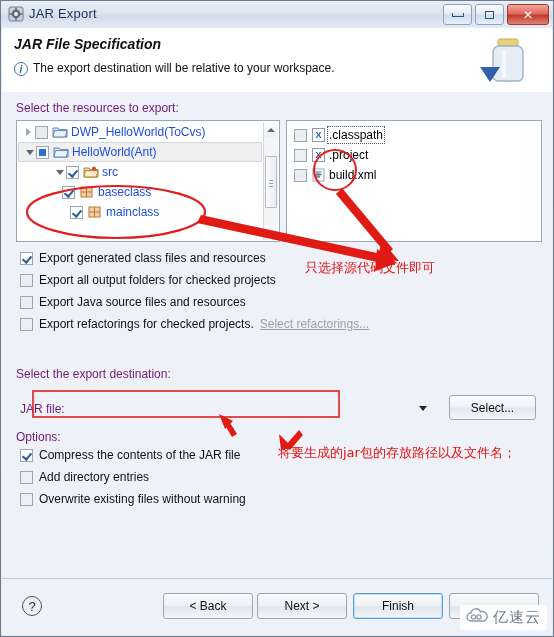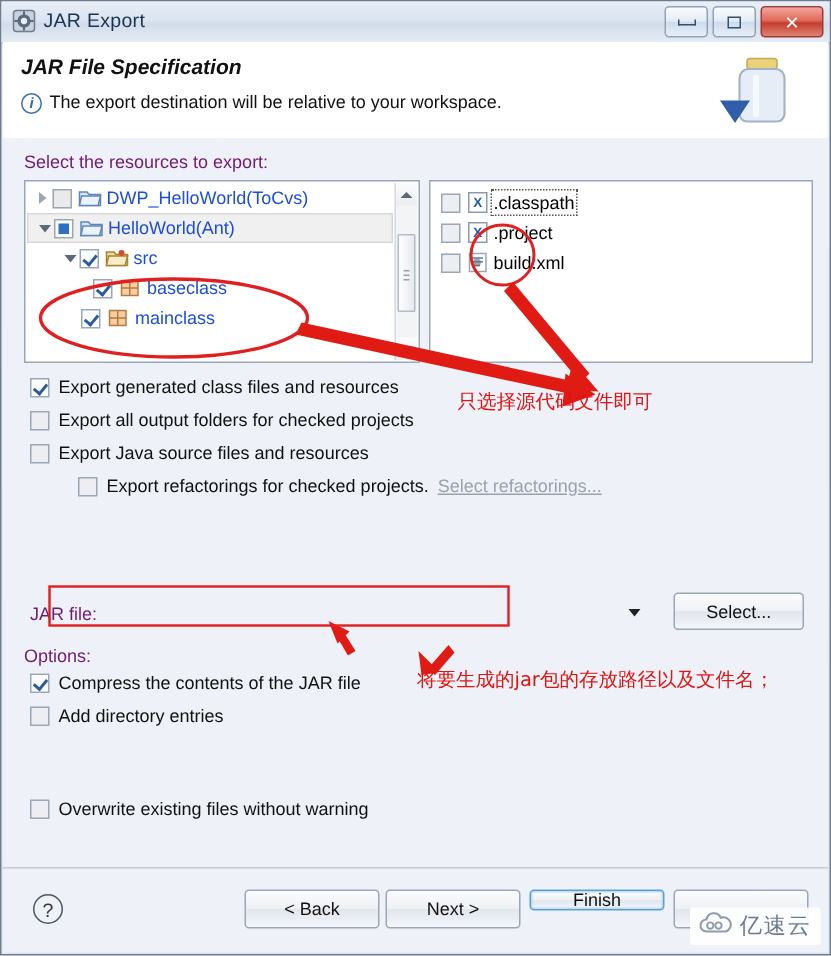--- a/index.html
+++ b/index.html
@@ -285,21 +285,21 @@
           <span class="cbx part"></span>
           <span class="ficon">
             <svg width="16" height="14" viewBox="0 0 16 14">
                 <path d="M1 3 h5 l1.4 1.6 H15 V12 H1 Z" fill="#d8e6f5" stroke="#5f87b5"></path>
                 <path d="M2.4 5.6 H15 L13.4 12 H1 Z" fill="#eaf3fc" stroke="#5f87b5"></path>
               </svg>
           </span>
           <span class="tlabel">HelloWorld(Ant)</span>
         </div>
 
-        <div class="trow" style="padding-left:22px;">
+        <div class="trow" style="padding-left:35px;">
           <span class="twist">
               <span class="tri-d"></span>
             </span>
           <span class="cbx tick"></span>
           <span class="ficon">
             <svg width="16" height="14" viewBox="0 0 16 14">
                 <path d="M1 3 h5 l1.4 1.6 H15 V12 H1 Z" fill="#f0d79a" stroke="#a8852f"></path>
                 <path d="M2.4 5.6 H15 L13.4 12 H1 Z" fill="#f8ecc8" stroke="#a8852f"></path>
                 <circle cx="11" cy="3.6" r="2" fill="#d24b3a"></circle>
               </svg>
@@ -311,21 +311,21 @@
           <span class="cbx tick"></span>
           <span class="ficon">
             <svg width="16" height="14" viewBox="0 0 16 14">
                 <rect x="2" y="2" width="11" height="10" fill="#f2cfa2" stroke="#b8793d"></rect>
                 <path d="M2 7 H13 M7.5 2 V12" stroke="#b8793d"></path>
               </svg>
           </span>
           <span class="tlabel">baseclass</span>
         </div>
 
-        <div class="trow" style="padding-left:36px;">
+        <div class="trow" style="padding-left:52px;">
           <span class="cbx tick"></span>
           <span class="ficon">
             <svg width="16" height="14" viewBox="0 0 16 14">
                 <rect x="2" y="2" width="11" height="10" fill="#f2cfa2" stroke="#b8793d"></rect>
                 <path d="M2 7 H13 M7.5 2 V12" stroke="#b8793d"></path>
               </svg>
           </span>
           <span class="tlabel">mainclass</span>
         </div>
 
@@ -382,51 +382,52 @@
       <span class="otext">Export generated class files and resources</span>
     </div>
     <div class="optrow" style="left:18px;top:181px;">
       <span class="ocbx off"></span>
       <span class="otext">Export all output folders for checked projects</span>
     </div>
     <div class="optrow" style="left:18px;top:203px;">
       <span class="ocbx off"></span>
       <span class="otext">Export Java source files and resources</span>
     </div>
-    <div class="optrow" style="left:18px;top:225px;margin-left:32px;">
+    <div class="optrow" style="left:18px;top:225px;">
       <span class="ocbx off"></span>
       <span class="otext">Export refactorings for checked projects.</span>
       <span class="olink">Select refactorings...</span>
     </div>
 
+    <div class="lbl" style="left:14px;top:275px;">Select the export destination:</div>
 
     <div class="lbl" style="left:18px;top:310px;">JAR file:</div>
     <span class="combo-arrow" style="left:417px;top:314px;"></span>
     <div class="btn" style="left:447px;top:303px;width:87px;height:25px;">Select...</div>
 
     <div class="lbl" style="left:14px;top:338px;">Options:</div>
     <div class="optrow" style="left:18px;top:356px;">
       <span class="ocbx on"></span>
       <span class="otext">Compress the contents of the JAR file</span>
     </div>
     <div class="optrow" style="left:18px;top:378px;">
       <span class="ocbx off"></span>
       <span class="otext">Add directory entries</span>
     </div>
-    <div class="optrow" style="left:18px;top:400px;margin-top:40px;">
+    <div class="optrow" style="left:18px;top:400px;">
       <span class="ocbx off"></span>
       <span class="otext">Overwrite existing files without warning</span>
     </div>
   </div>
 
   <div class="footer">
     <div class="help">?</div>
     <div class="btn" style="left:161px;top:14px;width:90px;height:26px;">&lt; Back</div>
     <div class="btn" style="left:255px;top:14px;width:90px;height:26px;">Next &gt;</div>
-    <div class="btn primary" style="left:351px;top:14px;width:90px;height:14px;">Finish</div>
+    <div class="btn primary" style="left:351px;top:14px;width:90px;height:26px;">Finish</div>
     <div class="btn" style="left:447px;top:14px;width:90px;height:26px;"></div>
   </div>
 
   <div class="overlay">
     <svg width="554" height="637" viewBox="0 0 554 637">
 
       <ellipse cx="115" cy="211" rx="89" ry="26" fill="none" stroke="#e02020" stroke-width="2.2"></ellipse>
 
       <ellipse cx="334" cy="169" rx="21" ry="20" fill="none" stroke="#e02020" stroke-width="2"></ellipse>
 

